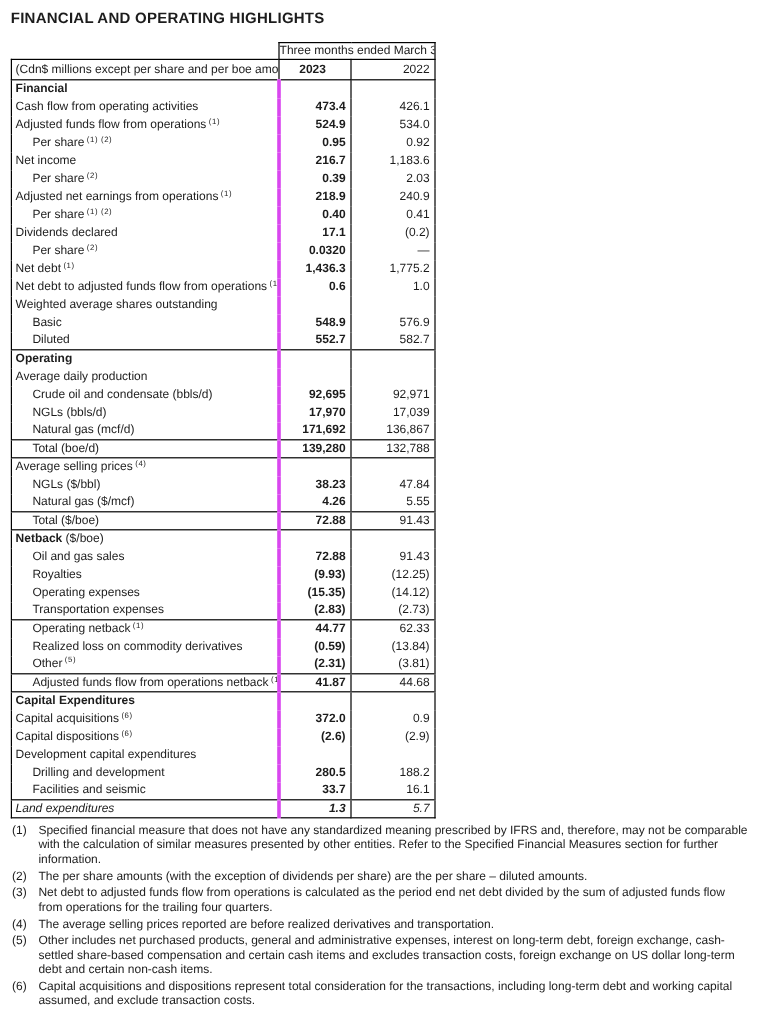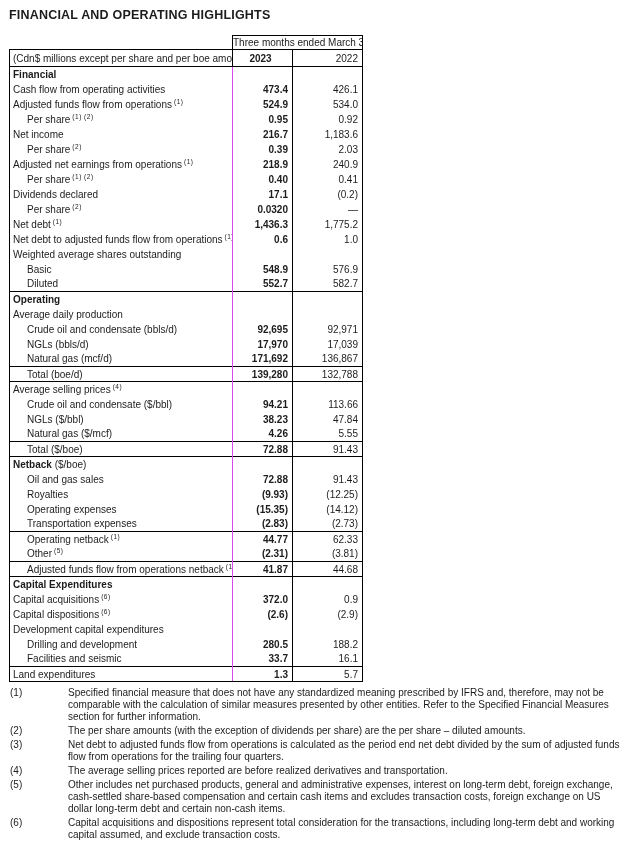--- a/index.html
+++ b/index.html
@@ -66,45 +66,45 @@
     text-align: right;
     padding-right: 4px;
   }
   td.lbl {
     border-left: 1px solid #000;
     padding-left: 3px;
   }
   td.lbl.ind { padding-left: 17px; }
   td.v { text-align: right; padding-right: 4px; }
   td.v23 {
-    border-left: 1px solid #d946ef;
+    border-left: 3px solid #d946ef;
     border-right: 1px solid #000;
     font-weight: bold;
   }
   td.v22 { border-right: 1px solid #000; }
   tr.rule td { border-top: 1px solid #000; }
-  tbody tr:last-child td { border-bottom: 1px solid #000; }
+  tbody tr:last-child td { border-bottom: 1px solid #000; font-style: italic; }
   .b { font-weight: bold; }
   sup {
     font-size: 6.5px;
     line-height: 0;
     vertical-align: 4px;
     margin-left: 2px;
     letter-spacing: 0.5px;
   }
   .footnotes {
     margin-top: 5px;
     width: 616px;
     font-size: 10px;
     line-height: 12px;
     margin-left: 1px;
   }
   .fn { display: flex; margin-bottom: 2px; }
   .fn-num { flex: 0 0 22px; width: 22px; }
-  .fn-text { flex: 1; margin-left: 36px; }
+  .fn-text { flex: 1; }
 </style>
 </head>
 <body>
 
 <div class="page">
   <h1 class="title">FINANCIAL AND OPERATING HIGHLIGHTS</h1>
 
   <table class="hl">
     <colgroup>
       <col class="c-lbl">
@@ -227,25 +227,20 @@
           <td class="lbl ind"><span>Total (boe/d)</span></td>
           <td class="v v23">139,280</td>
           <td class="v v22">132,788</td>
         </tr>
         <tr class="body-row rule">
           <td class="lbl"><span>Average selling prices</span><sup>(4)</sup></td>
           <td class="v v23"></td>
           <td class="v v22"></td>
         </tr>
         <tr class="body-row">
-          <td class="lbl ind"><span>Crude oil and condensate ($/bbl)</span></td>
-          <td class="v v23">94.21</td>
-          <td class="v v22">113.66</td>
-        </tr>
-        <tr class="body-row">
           <td class="lbl ind"><span>NGLs ($/bbl)</span></td>
           <td class="v v23">38.23</td>
           <td class="v v22">47.84</td>
         </tr>
         <tr class="body-row">
           <td class="lbl ind"><span>Natural gas ($/mcf)</span></td>
           <td class="v v23">4.26</td>
           <td class="v v22">5.55</td>
         </tr>
         <tr class="body-row rule">
@@ -275,20 +270,25 @@
         </tr>
         <tr class="body-row">
           <td class="lbl ind"><span>Transportation expenses</span></td>
           <td class="v v23">(2.83)</td>
           <td class="v v22">(2.73)</td>
         </tr>
         <tr class="body-row rule">
           <td class="lbl ind"><span>Operating netback</span><sup>(1)</sup></td>
           <td class="v v23">44.77</td>
           <td class="v v22">62.33</td>
+        </tr>
+        <tr class="body-row">
+          <td class="lbl ind"><span>Realized loss on commodity derivatives</span></td>
+          <td class="v v23">(0.59)</td>
+          <td class="v v22">(13.84)</td>
         </tr>
         <tr class="body-row">
           <td class="lbl ind"><span>Other</span><sup>(5)</sup></td>
           <td class="v v23">(2.31)</td>
           <td class="v v22">(3.81)</td>
         </tr>
         <tr class="body-row rule">
           <td class="lbl ind"><span>Adjusted funds flow from operations netback</span><sup>(1)</sup></td>
           <td class="v v23">41.87</td>
           <td class="v v22">44.68</td>

